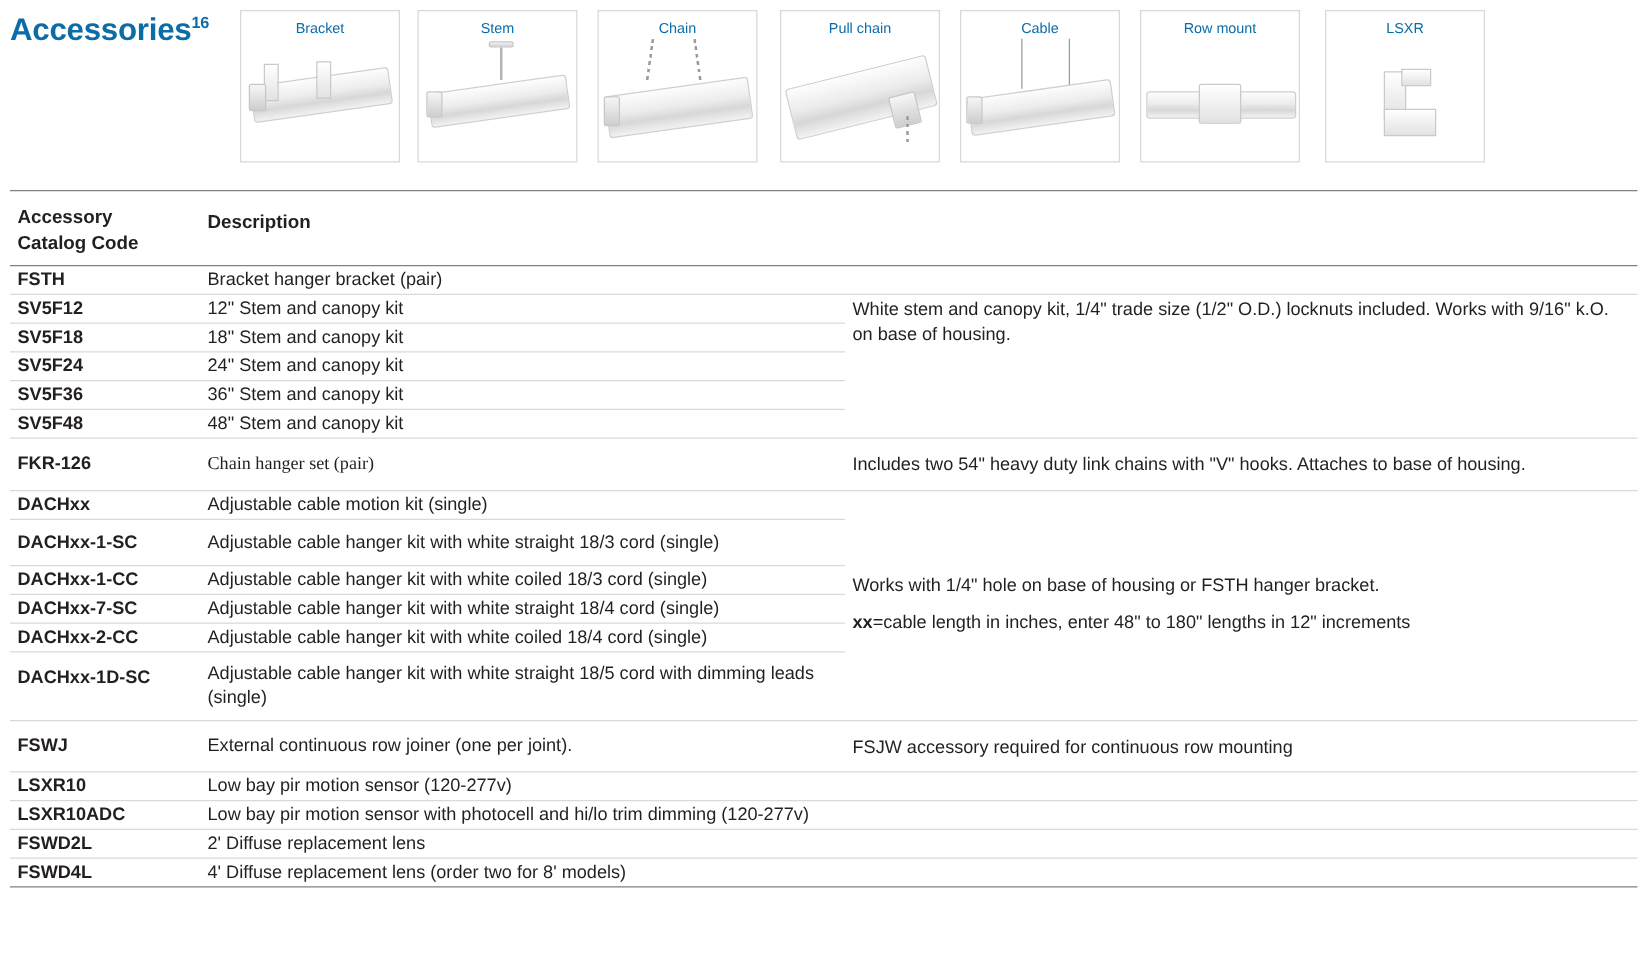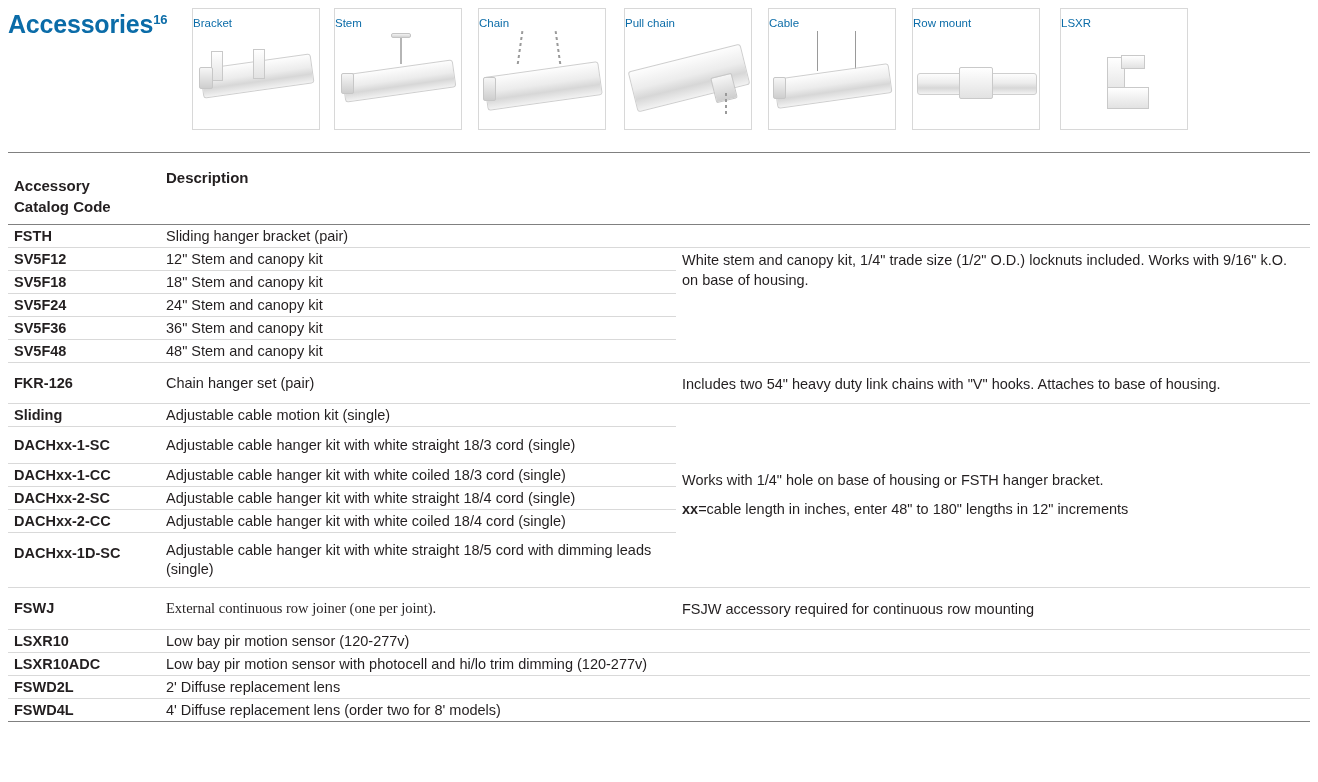--- a/index.html
+++ b/index.html
@@ -49,20 +49,21 @@
     height: 122px;
     border: 1px solid #d8d8d8;
     background: #ffffff;
     overflow: hidden;
   }
   .thumb .cap {
     position: absolute;
     left: 0;
     right: 0;
     top: 8px;
+    text-align: center;
     font-size: 11.5px;
     color: #0b6ca8;
   }
   .thumb .art {
     position: absolute;
     left: 0;
     right: 0;
     top: 22px;
     bottom: 4px;
   }
@@ -228,31 +229,31 @@
 
   <table class="tbl">
     <colgroup>
       <col class="c1">
         <col class="c2">
         <col class="c3">
     </colgroup>
     <tbody>
 
       <tr class="hdr topline">
-        <th class="c1" style="padding-top:24px;">
+        <th class="c1" style="padding-top:12px;">
           <div>Accessory</div>
           <div style="margin-top:4px;">Catalog Code</div>
         </th>
         <th class="c2" style="padding-top:16px;">Description</th>
         <th class="c3" style="padding-top:12px;"></th>
       </tr>
 
       <tr class="rowline thicktop">
         <td class="c1 cellpad">FSTH</td>
-        <td class="c2 cellpad">Sliding hanger bracket (pair)</td>
+        <td class="c2 cellpad">Bracket hanger bracket (pair)</td>
         <td class="c3"></td>
       </tr>
 
       <tr class="rowline">
         <td class="c1">SV5F12</td>
         <td class="c2">12" Stem and canopy kit</td>
         <td class="c3 notecell" rowspan="5" style="border-bottom:1px solid #d9d9d9;">
           <p class="note-p">White stem and canopy kit, 1/4" trade size (1/2" O.D.) locknuts included. Works with 9/16" k.O. on base of housing.</p>
         </td>
       </tr>
@@ -268,58 +269,58 @@
         <td class="c1">SV5F36</td>
         <td class="c2">36" Stem and canopy kit</td>
       </tr>
       <tr class="rowline">
         <td class="c1">SV5F48</td>
         <td class="c2">48" Stem and canopy kit</td>
       </tr>
 
       <tr class="rowline">
         <td class="c1 cellpad" style="padding-top:12px; padding-bottom:12px;">FKR-126</td>
-        <td class="c2 cellpad" style="padding-top:12px; padding-bottom:12px;">Chain hanger set (pair)</td>
+        <td class="c2 cellpad" style="padding-top:12px; padding-bottom:12px;font-family:Liberation Serif, serif;">Chain hanger set (pair)</td>
         <td class="c3 notecell" style="padding-top:12px;">
           <p class="note-p">Includes two 54" heavy duty link chains with "V" hooks.  Attaches to base of housing.</p>
         </td>
       </tr>
 
       <tr class="rowline">
-        <td class="c1 cellpad">Sliding</td>
+        <td class="c1 cellpad">DACHxx</td>
         <td class="c2 cellpad">Adjustable cable motion kit (single)</td>
         <td class="c3 notecell" rowspan="6" style="border-bottom:1px solid #d9d9d9; vertical-align:middle;">
           <p class="note-p">Works with 1/4" hole on base of housing or FSTH hanger bracket.</p>
           <p class="note-p"><span class="bold">xx</span><span>=cable length in inches, enter 48" to 180" lengths in 12" increments</span></p>
         </td>
       </tr>
       <tr class="rowline">
         <td class="c1 cellpad" style="padding-top:10px; padding-bottom:10px;margin-top:29px;">DACHxx-1-SC</td>
         <td class="c2 cellpad" style="padding-top:10px; padding-bottom:10px;">Adjustable cable hanger kit with white straight 18/3 cord (single)</td>
       </tr>
       <tr class="rowline">
         <td class="c1">DACHxx-1-CC</td>
         <td class="c2">Adjustable cable hanger kit with white coiled 18/3 cord (single)</td>
       </tr>
       <tr class="rowline">
-        <td class="c1">DACHxx-2-SC</td>
+        <td class="c1">DACHxx-7-SC</td>
         <td class="c2">Adjustable cable hanger kit with white straight 18/4 cord (single)</td>
       </tr>
       <tr class="rowline">
         <td class="c1">DACHxx-2-CC</td>
         <td class="c2">Adjustable cable hanger kit with white coiled 18/4 cord (single)</td>
       </tr>
       <tr class="rowline">
         <td class="c1 cellpad" style="padding-top:12px;">DACHxx-1D-SC</td>
         <td class="c2 cellpad" style="padding-top:8px; padding-bottom:8px; line-height:1.3;">Adjustable cable hanger kit with white straight 18/5 cord with dimming leads (single)</td>
       </tr>
 
       <tr class="rowline">
         <td class="c1 cellpad" style="padding-top:12px; padding-bottom:12px;">FSWJ</td>
-        <td class="c2 cellpad" style="padding-top:12px; padding-bottom:12px;font-family:Liberation Serif, serif;">External continuous row joiner (one per joint).</td>
+        <td class="c2 cellpad" style="padding-top:12px; padding-bottom:12px;">External continuous row joiner (one per joint).</td>
         <td class="c3 notecell" style="padding-top:12px;">
           <p class="note-p">FSJW accessory required for continuous row mounting</p>
         </td>
       </tr>
 
       <tr class="rowline">
         <td class="c1 cellpad">LSXR10</td>
         <td class="c2 cellpad" colspan="2">Low bay pir motion sensor (120-277v)</td>
       </tr>
       <tr class="rowline">

